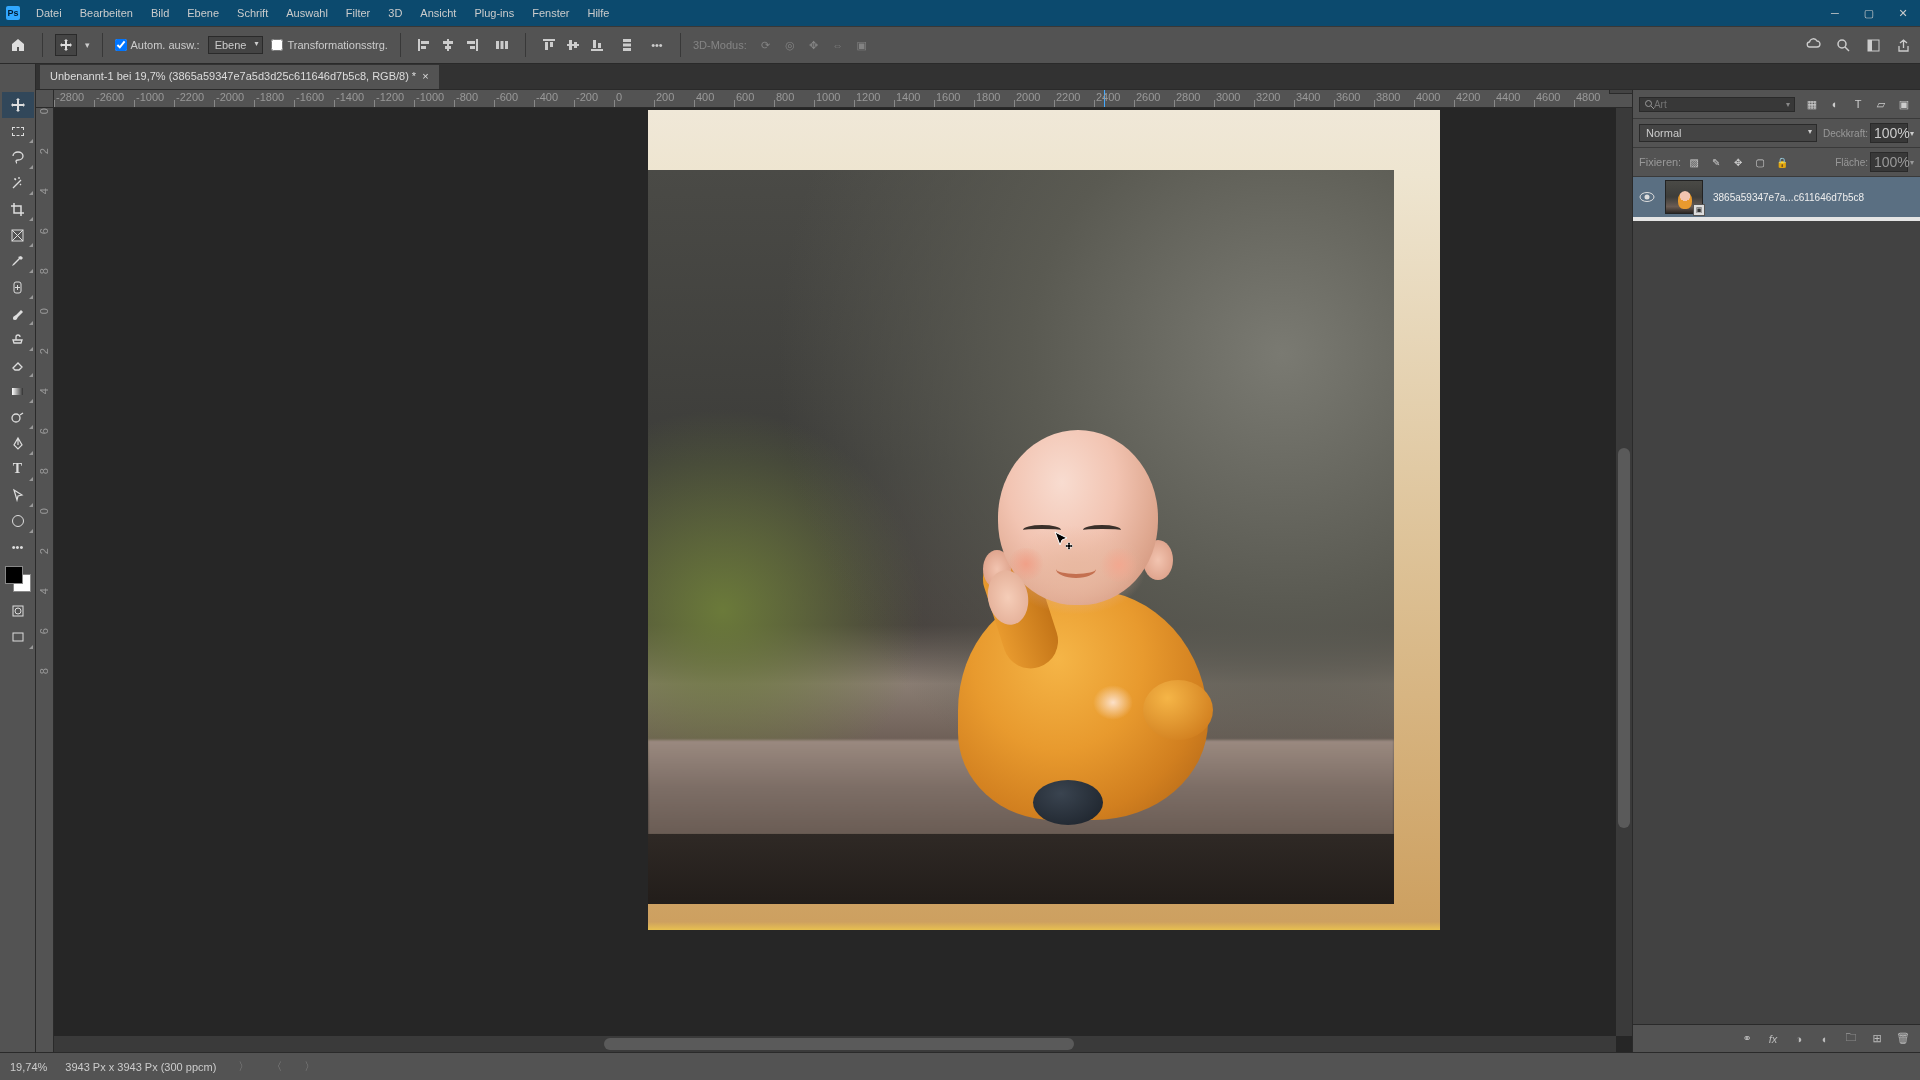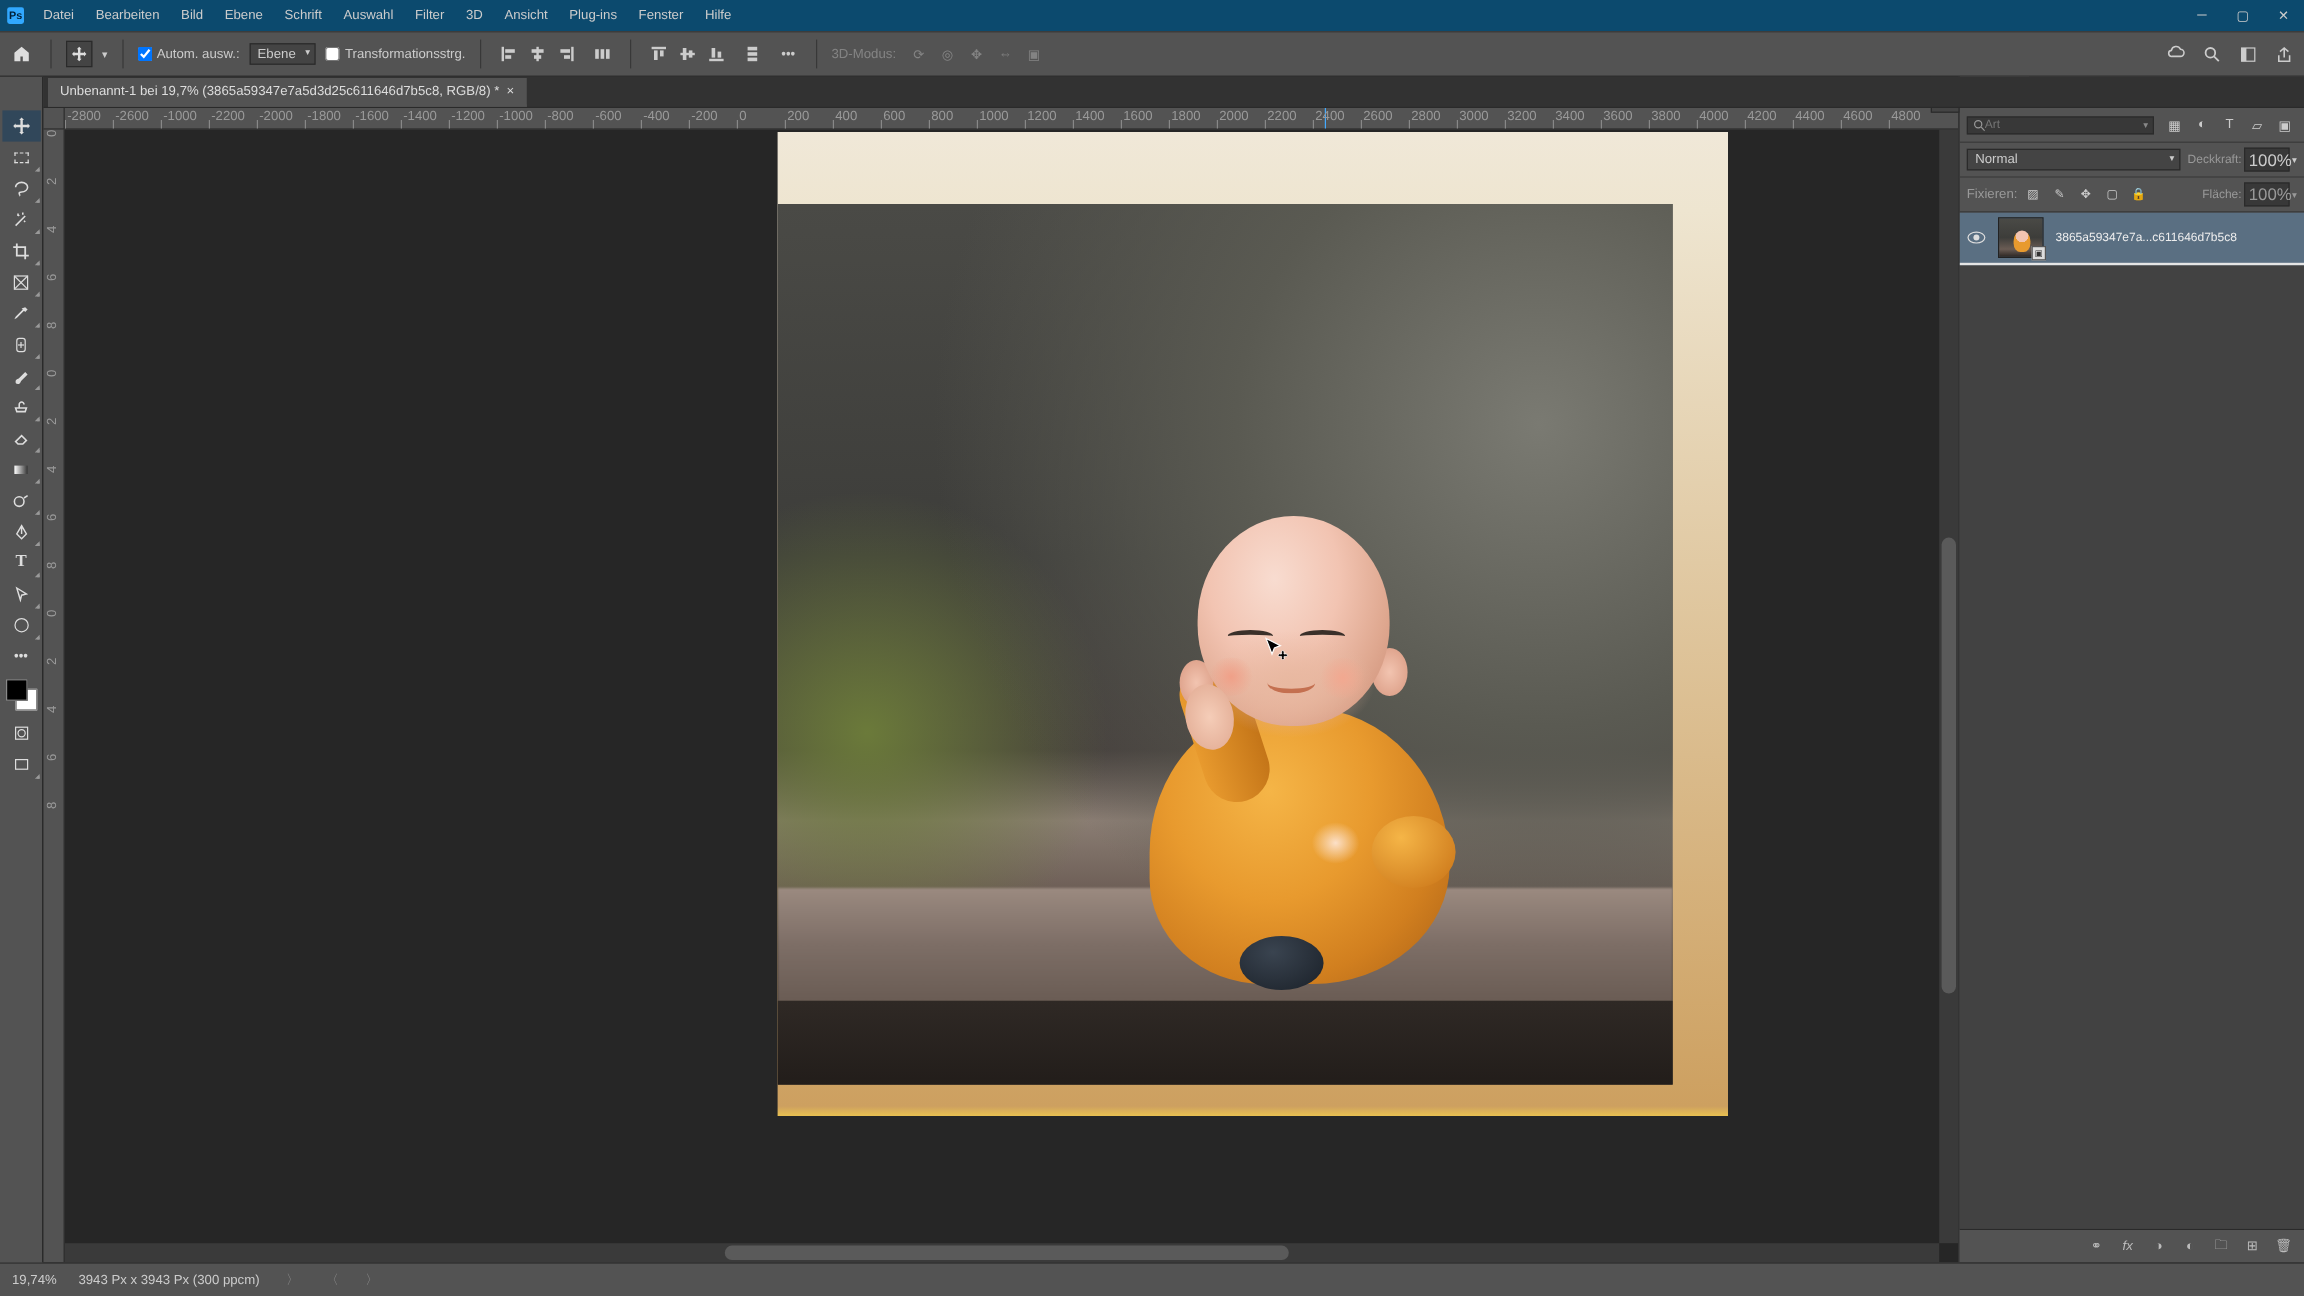--- a/index.html
+++ b/index.html
@@ -107,21 +107,21 @@
 
 .blend-row{display:flex;align-items:center;padding:4px 6px;gap:6px;border-bottom:1px solid #3a3a3a}
 .blend-row .dropdown{flex:1}
 .pct-field{display:flex;align-items:center;gap:2px}
 .pct-field span.lab{color:#999;font-size:10px}
 .pct-val{background:#383838;border:1px solid #2a2a2a;padding:1px 3px;font-size:14px;width:38px;text-align:right}
 .lock-row{display:flex;align-items:center;padding:4px 6px;gap:4px;border-bottom:1px solid #3a3a3a;font-size:10px;color:#999}
 .lock-row .mini-btn{width:18px;height:18px;font-size:10px}
 
 .layer-list{flex:1;background:#424242;overflow:auto}
-.layer{display:flex;align-items:center;height:44px;border-bottom:2px solid #e5e5e5;padding-right:16px}
+.layer{display:flex;align-items:center;height:44px;border-bottom:4px solid #e5e5e5;padding-right:16px}
 .layer.selected{background:#5a6f82}
 .vis{width:28px;display:flex;align-items:center;justify-content:center;color:#ddd;cursor:pointer}
 .thumb-wrap{position:relative;margin-left:4px}
 .lthumb{width:38px;height:34px;background:#888;border:1px solid #222;position:relative}
 .lthumb.top{background:linear-gradient(180deg,#4a4a46 0%,#3d3d3a 50%,#6a5c54 80%,#2d2724 100%)}
 .lthumb.top::after{content:"";position:absolute;left:12px;top:10px;width:14px;height:18px;background:radial-gradient(circle at 50% 25%,#f2c4b0 0 35%,#e89a2e 36% 100%);border-radius:50% 50% 40% 40%}
 .lthumb.bot{background:linear-gradient(180deg,#f0e8d8 0%,#e8dcc0 100%)}
 .smart-badge{position:absolute;right:-2px;bottom:-2px;width:12px;height:12px;background:#ddd;border:1px solid #555;display:flex;align-items:center;justify-content:center;font-size:7px;color:#333}
 .lname{margin-left:10px;font-size:10px;color:#eee;white-space:nowrap;overflow:hidden;text-overflow:ellipsis;flex:1}
 

